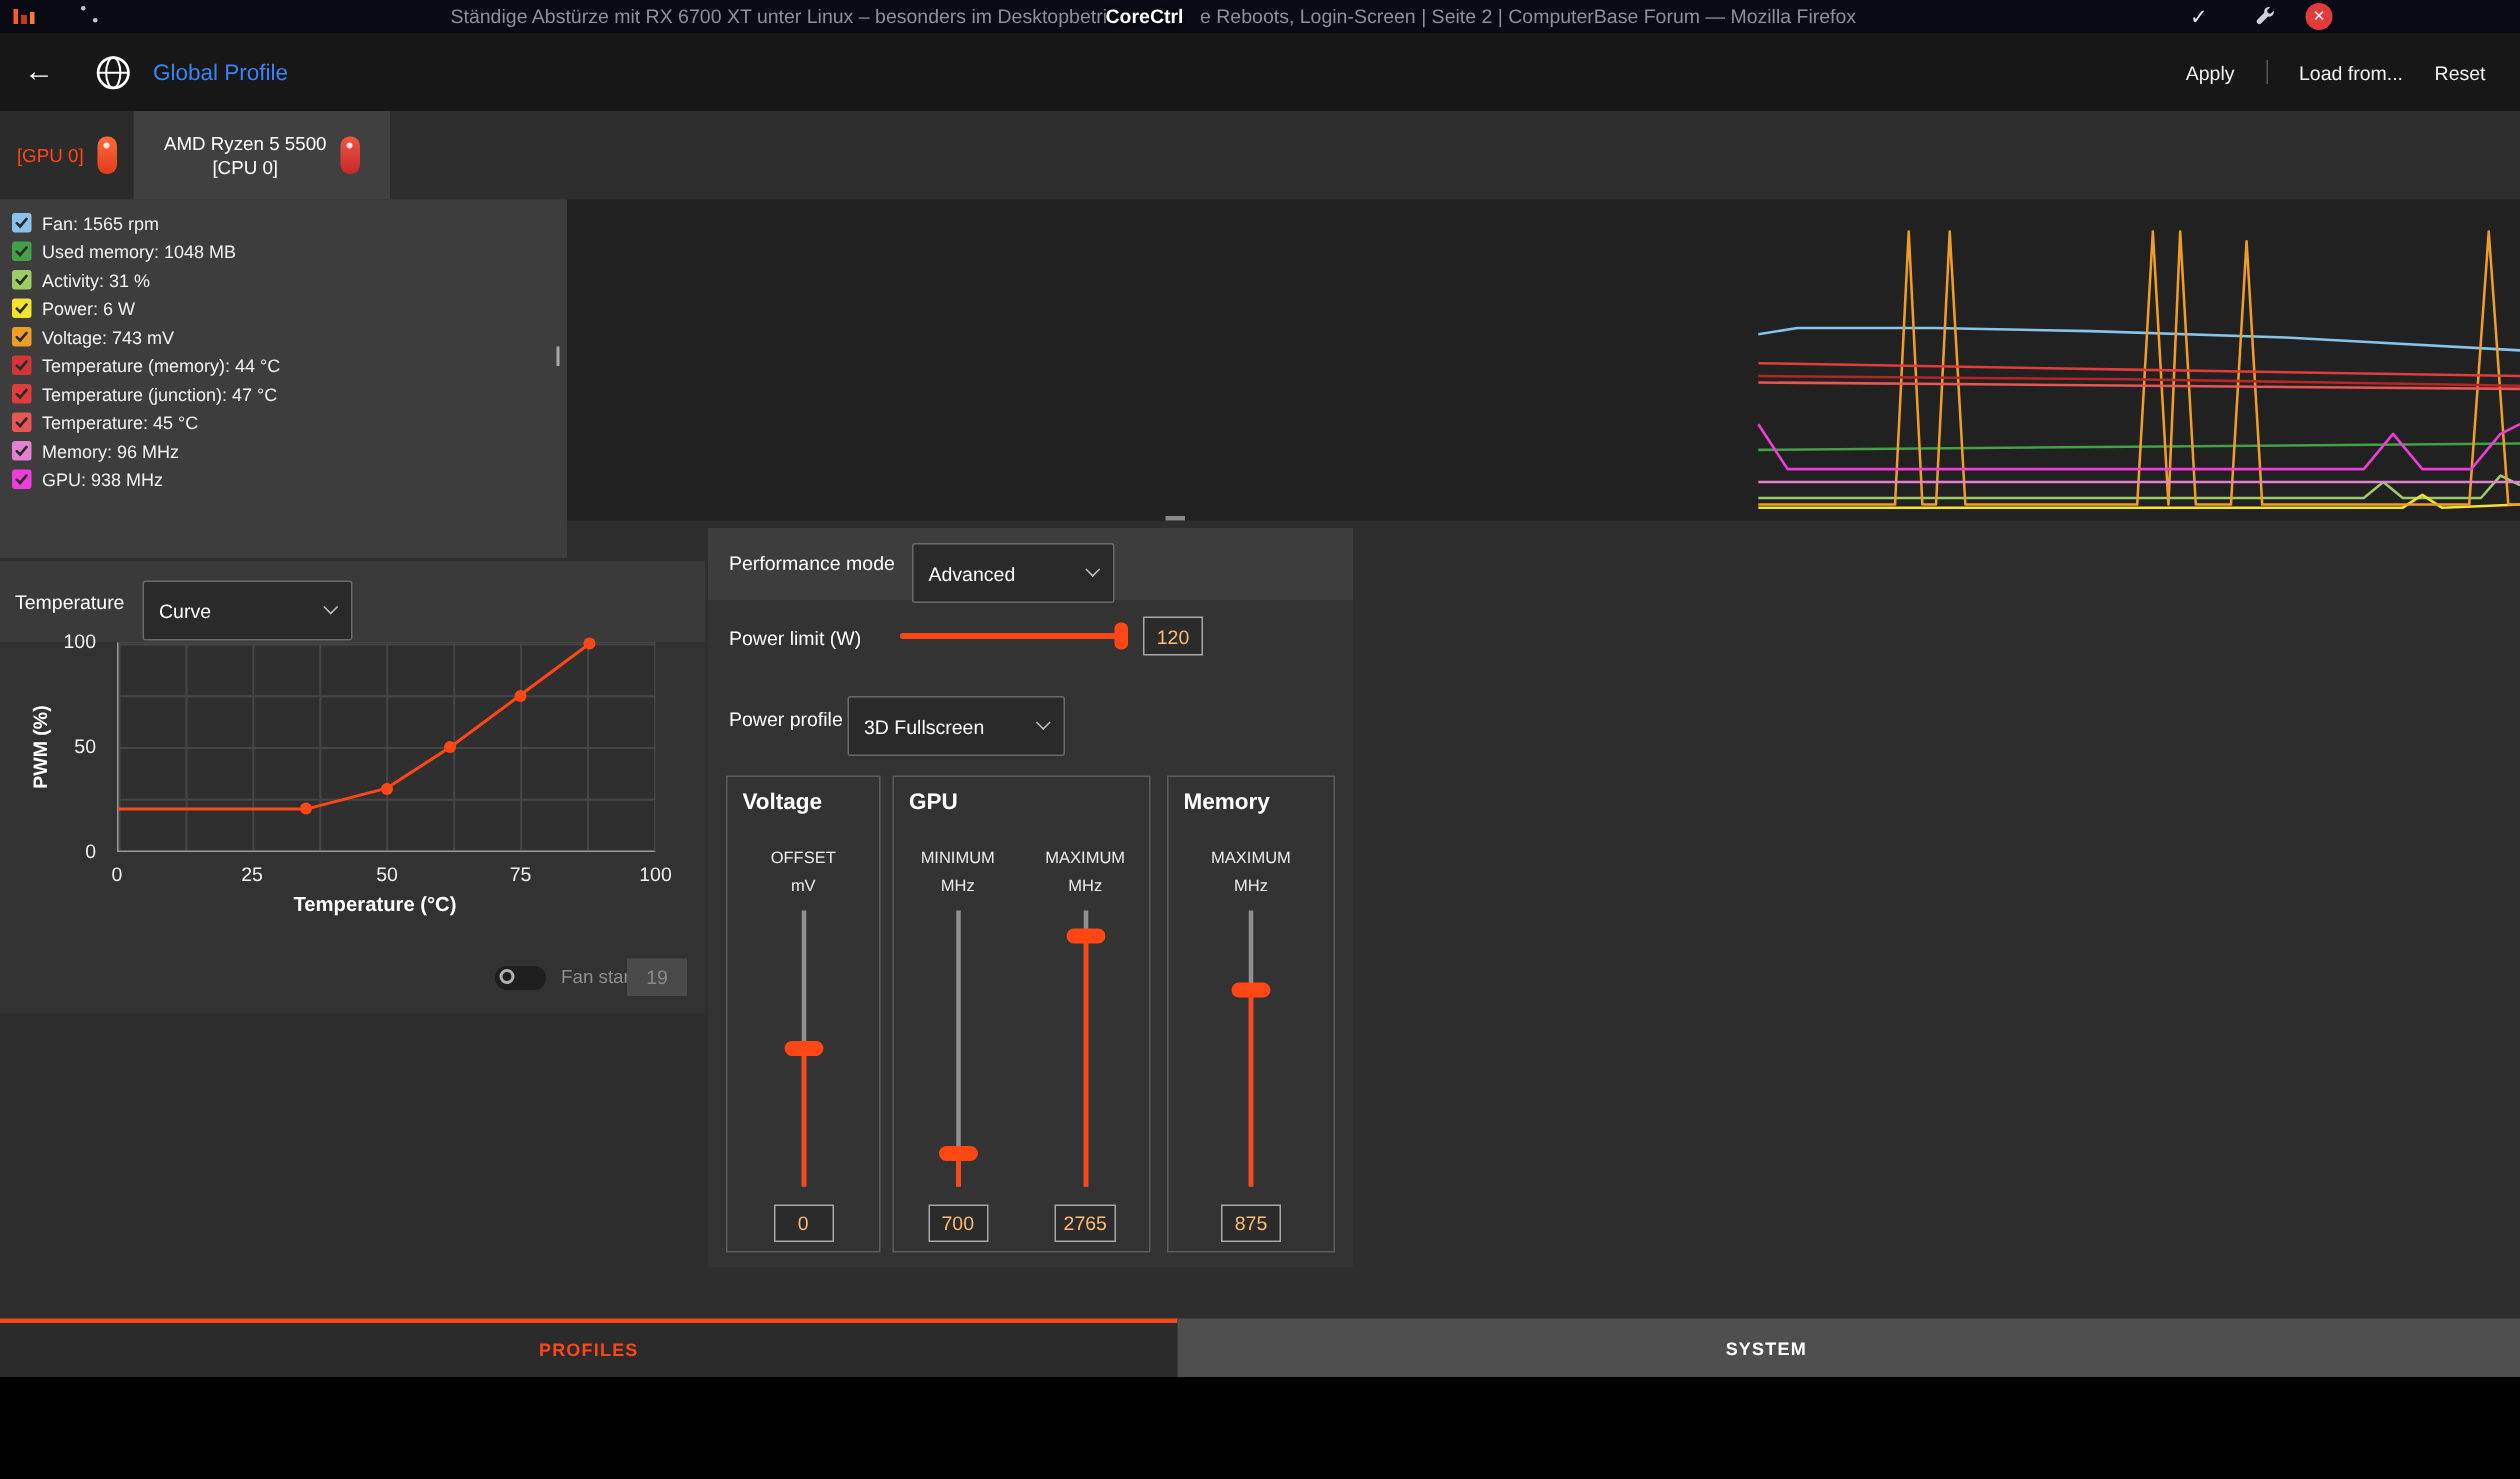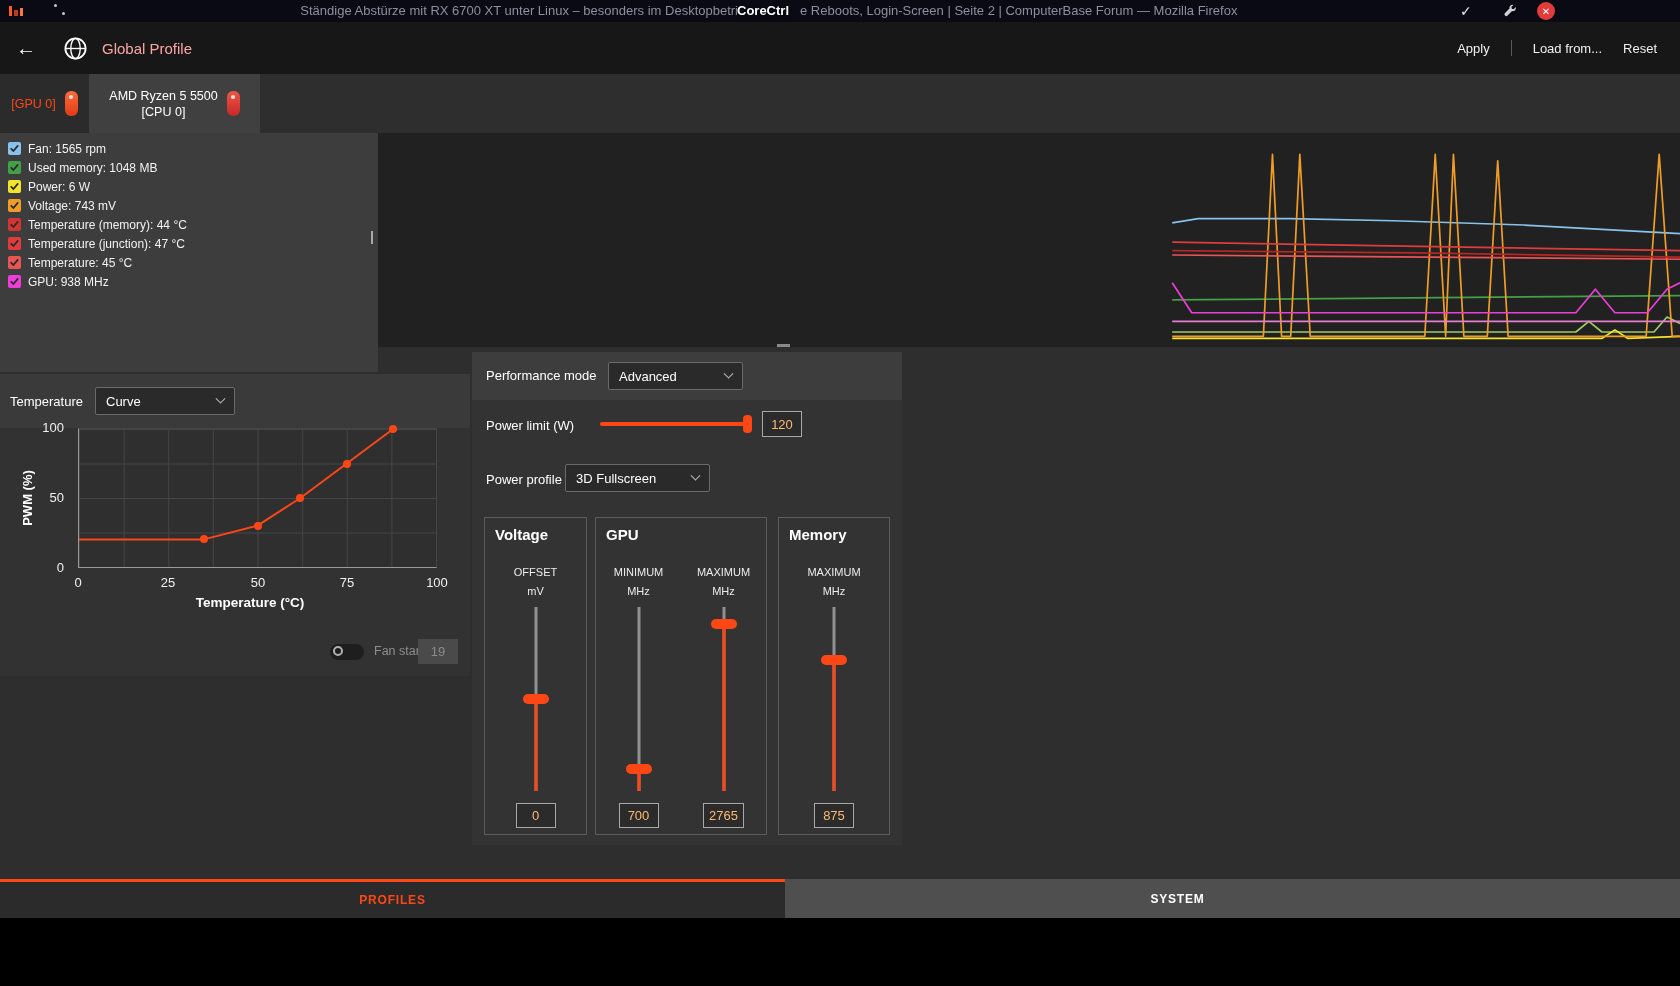--- a/index.html
+++ b/index.html
@@ -19,21 +19,21 @@
   .tb-left  { position:absolute; left:210px; top:3px; width:528px; overflow:hidden; white-space:nowrap; color:#8f8f9b; font-size:13px; line-height:16px; text-align:right; }
   .tb-app   { position:absolute; left:737px; top:3px; color:#fff; font-size:13px; line-height:16px; font-weight:600; text-shadow:0 1px 3px rgba(0,0,0,.9); }
   .tb-right { position:absolute; left:800px; top:3px; width:652px; overflow:hidden; white-space:nowrap; color:#8f8f9b; font-size:13px; line-height:16px; }
   .tb-check { position:absolute; left:1460px; top:2px; color:#e6e8ee; font-size:14px; line-height:18px; }
   .tb-wrench { position:absolute; left:1502px; top:3px; width:15px; height:15px; }
   .tb-close { position:absolute; left:1537px; top:2px; width:18px; height:18px; border-radius:50%; background:#e23b3b; color:#fff; font-size:10px; display:flex; align-items:center; justify-content:center; }
   
   .appheader { position:absolute; top:22px; left:0; width:1680px; height:52px; background:#171717; display:flex; align-items:center; }
   .back-btn { margin-left:16px; font-size:20px; color:#fff; line-height:20px; cursor:default; }
   .globe { margin-left:26px; width:27px; height:27px; }
-  .page-title { margin-left:13px; font-size:15px; color:#fca5a5; }
+  .page-title { margin-left:13px; font-size:15px; color:#3b82f6; }
   .header-actions { margin-left:auto; margin-right:23px; display:flex; align-items:center; gap:21px; font-size:13px; color:#f0f0f0; }
   .h-sep { width:1px; height:16px; background:#5a5a5a; }
   
   .tabrow { position:absolute; top:74px; left:0; width:1680px; height:59px; }
   .tab { position:absolute; top:0; height:59px; display:flex; align-items:center; justify-content:center; gap:9px; }
   .tab-gpu { left:0; width:89px; background:#2b2b2b; color:#ff4716; font-size:12.5px; }
   .tab-cpu { left:89px; width:171px; background:#404040; color:#fff; font-size:12.5px; }
   .tab-cpu .lines { text-align:center; line-height:16px; }
   .chip { width:13px; height:25px; border-radius:6px; position:relative; }
   .chip-orange { background:linear-gradient(180deg,#ff6a3a,#e03c1a); }
@@ -46,21 +46,21 @@
   .cbx svg { width:11px; height:11px; }
   .legend-label { font-size:12px; color:#f2f2f2; white-space:nowrap; }
   .graph { position:absolute; top:133px; left:378px; width:1302px; height:214px; background:#212121; }
   .graph svg { position:absolute; inset:0; width:100%; height:100%; }
   .lsplit { position:absolute; top:231px; left:371px; width:2px; height:13px; background:#a8a8a8; }
   .gsplit { position:absolute; top:344px; left:777px; width:13px; height:3px; background:#8a8a8a; }
   
   .vent { position:absolute; top:374px; left:0; width:470px; height:302px; background:#323232; }
   .vent-h { position:absolute; top:0; left:0; right:0; height:54px; background:#3a3a3a; display:flex; align-items:center; }
   .vent-h .sec-label { margin-left:10px; font-size:13px; }
-  .dropdown { height:28px; background:#2a2a2a; border:1px solid #6a6a6a; border-radius:2px; display:flex; align-items:center; justify-content:space-between; padding:0 10px; font-size:13px; color:#fff; }
+  .dropdown { height:40px; background:#2a2a2a; border:1px solid #6a6a6a; border-radius:2px; display:flex; align-items:center; justify-content:space-between; padding:0 10px; font-size:13px; color:#fff; }
   .dd-vent { position:absolute; left:95px; top:13px; width:140px; }
   .chev { width:7px; height:7px; border-right:1.5px solid #c0c0c0; border-bottom:1.5px solid #c0c0c0; transform:rotate(45deg) translate(-2px,-2px); }
   .plot { position:absolute; left:78px; top:54px; width:359px; height:140px; background:#2f2f2f;
           border-left:1px solid #9a9a9a; border-bottom:1px solid #9a9a9a; border-right:1px solid #454545; border-top:1px solid #454545;
           background-image: linear-gradient(to right,#454545 1px,transparent 1px), linear-gradient(to bottom,#454545 1px,transparent 1px);
           background-size: 12.5% 25%; }
   .plot svg { position:absolute; inset:0; width:100%; height:100%; overflow:visible; }
   .curve-dot { position:absolute; width:8px; height:8px; border-radius:50%; background:#ff4716; transform:translate(-50%,-50%); }
   .ytick { position:absolute; left:14px; width:50px; text-align:right; font-size:13px; color:#f0f0f0; }
   .xtick { position:absolute; top:201px; width:40px; text-align:center; font-size:13px; color:#f0f0f0; }
@@ -175,20 +175,28 @@
       </div>
       <div class="legend-row">
         <span class="cbx" style="background: rgb(67, 160, 71);">
           <svg viewBox="0 0 12 12">
             <path d="M2.4 6.3l2.4 2.4 4.7-5.5" fill="none" stroke="#2a2a2a" stroke-width="1.9" stroke-linecap="round"></path>
           </svg>
         </span>
         <span class="legend-label">Used memory: 1048 MB</span>
       </div>
       <div class="legend-row">
+        <span class="cbx" style="background: rgb(156, 204, 101);">
+          <svg viewBox="0 0 12 12">
+            <path d="M2.4 6.3l2.4 2.4 4.7-5.5" fill="none" stroke="#2a2a2a" stroke-width="1.9" stroke-linecap="round"></path>
+          </svg>
+        </span>
+        <span class="legend-label">Activity: 31 %</span>
+      </div>
+      <div class="legend-row">
         <span class="cbx" style="background: rgb(243, 227, 44);">
           <svg viewBox="0 0 12 12">
             <path d="M2.4 6.3l2.4 2.4 4.7-5.5" fill="none" stroke="#2a2a2a" stroke-width="1.9" stroke-linecap="round"></path>
           </svg>
         </span>
         <span class="legend-label">Power: 6 W</span>
       </div>
       <div class="legend-row">
         <span class="cbx" style="background: rgb(240, 157, 40);">
           <svg viewBox="0 0 12 12">
@@ -213,20 +221,28 @@
         </span>
         <span class="legend-label">Temperature (junction): 47 °C</span>
       </div>
       <div class="legend-row">
         <span class="cbx" style="background: rgb(232, 85, 85);">
           <svg viewBox="0 0 12 12">
             <path d="M2.4 6.3l2.4 2.4 4.7-5.5" fill="none" stroke="#2a2a2a" stroke-width="1.9" stroke-linecap="round"></path>
           </svg>
         </span>
         <span class="legend-label">Temperature: 45 °C</span>
+      </div>
+      <div class="legend-row">
+        <span class="cbx" style="background: rgb(229, 127, 208);">
+          <svg viewBox="0 0 12 12">
+            <path d="M2.4 6.3l2.4 2.4 4.7-5.5" fill="none" stroke="#2a2a2a" stroke-width="1.9" stroke-linecap="round"></path>
+          </svg>
+        </span>
+        <span class="legend-label">Memory: 96 MHz</span>
       </div>
       <div class="legend-row">
         <span class="cbx" style="background: rgb(238, 61, 216);">
           <svg viewBox="0 0 12 12">
             <path d="M2.4 6.3l2.4 2.4 4.7-5.5" fill="none" stroke="#2a2a2a" stroke-width="1.9" stroke-linecap="round"></path>
           </svg>
         </span>
         <span class="legend-label">GPU: 938 MHz</span>
       </div>
     </div>

